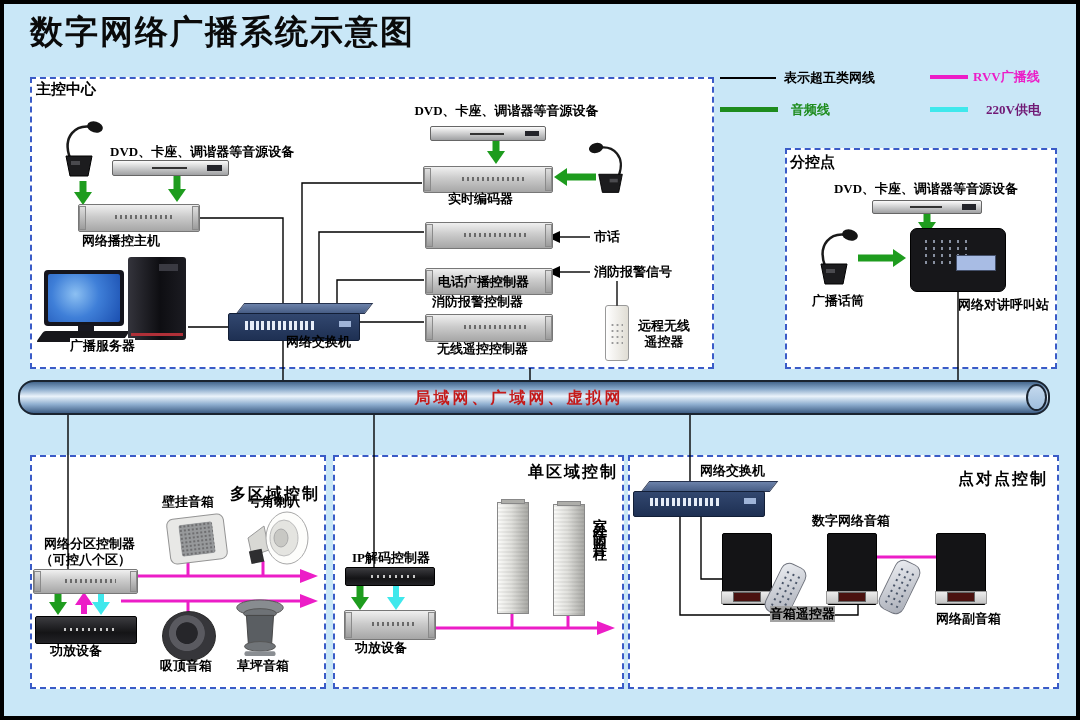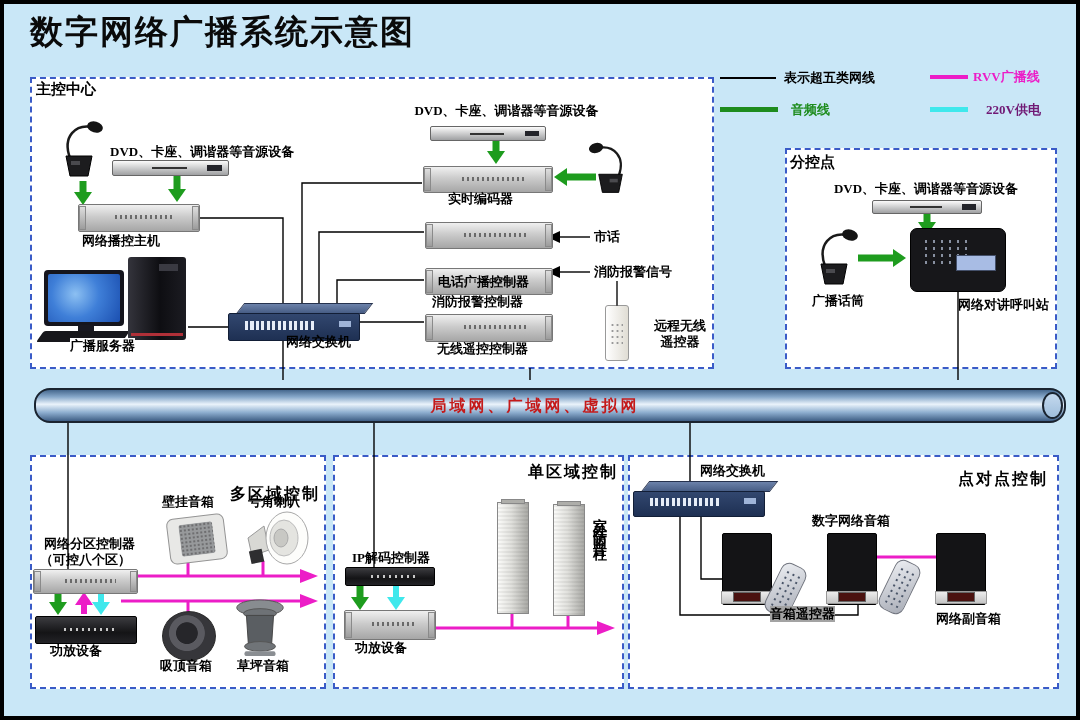--- a/index.html
+++ b/index.html
@@ -6,22 +6,22 @@
   #stage{position:relative;width:1080px;height:720px;background:#C9E7F7;overflow:hidden;
          font-family:"Liberation Serif","DejaVu Serif",serif;}
   #frame{position:absolute;inset:0;border:4px solid #000;pointer-events:none;z-index:60;}
   .lbl{position:absolute;font-weight:bold;font-size:13px;color:#000;white-space:nowrap;z-index:30;line-height:1.25;}
   .ctr{text-align:center;}
   .box{position:absolute;background:#fff;border:2px dashed #3A5BC7;z-index:1;}
   .box-title{font-size:15px;}
   .zone-title{font-size:16px;letter-spacing:2px;}
   #title{position:absolute;left:30px;top:10px;font-size:33px;font-weight:bold;letter-spacing:2px;color:#0a0a0a;z-index:30;}
   
-  #pipe{position:absolute;left:34px;top:380px;width:1028px;height:31px;border:2px solid #1a2430;border-radius:16px;
-        background:linear-gradient(180deg,#46688E 0%,#86A7C9 22%,#EAF3FB 46%,#8FAFD0 72%,#3E5E85 100%);z-index:6;margin-top:8px;}
+  #pipe{position:absolute;left:18px;top:380px;width:1028px;height:31px;border:2px solid #1a2430;border-radius:16px;
+        background:linear-gradient(180deg,#46688E 0%,#86A7C9 22%,#EAF3FB 46%,#8FAFD0 72%,#3E5E85 100%);z-index:6;}
   #pipe::after{content:"";position:absolute;right:1px;top:2px;width:17px;height:23px;border:2px solid #1a2430;border-radius:50%;
         background:linear-gradient(180deg,#C4D9EE,#9FBEDC);}
   #pipe .plabel{position:absolute;left:0;right:30px;top:6px;text-align:center;font-weight:bold;font-size:16px;color:#C41A1A;letter-spacing:3px;}
   
   .sw{position:absolute;z-index:30;}
   
   .dev{position:absolute;z-index:10;}
   .rack{background:linear-gradient(180deg,#F0F0F0 0%,#CBCBCB 45%,#A6A6A6 100%);border:1px solid #777;border-radius:2px;}
   .rack::before,.rack::after{content:"";position:absolute;top:1px;bottom:1px;width:7px;background:linear-gradient(180deg,#DEDEDE,#9C9C9C);border:1px solid #8a8a8a;box-sizing:border-box;}
   .rack::before{left:0;} .rack::after{right:0;}
@@ -216,21 +216,21 @@
       <span class="det"></span>
     </div>
   <div class="lbl" style="left:432px;top:294px;">消防报警控制器</div>
   <div class="lbl" style="left:594px;top:264px;">消防报警信号</div>
 
   <div class="dev rack" style="left:425px;top:314px;width:126px;height:26px;">
       <span class="det"></span>
     </div>
   <div class="lbl" style="left:437px;top:341px;">无线遥控控制器</div>
   <div class="dev remote-ant" style="left:605px;top:305px;width:22px;height:54px;"></div>
-  <div class="lbl ctr" style="left:652px;top:318px;width:56px;white-space:normal;">远程无线遥控器</div>
+  <div class="lbl ctr" style="left:636px;top:318px;width:56px;white-space:normal;">远程无线遥控器</div>
 
   <div class="lbl box-title" style="left:790px;top:153px;">分控点</div>
   <div class="lbl ctr" style="left:812px;top:181px;width:228px;">DVD、卡座、调谐器等音源设备</div>
   <div class="dev dvd" style="left:872px;top:200px;width:108px;height:12px;"></div>
   <div class="dev" style="left:813px;top:222px;width:52px;height:68px;">
     <svg width="52" height="68" viewBox="0 0 52 64">
         <path d="M12,42 C4,20 18,8 34,11" fill="none" stroke="#1a1a1a" stroke-width="2.5"></path>
         <ellipse cx="37" cy="11" rx="8" ry="5.5" fill="#141414" transform="rotate(15 37 11)"></ellipse>
         <path d="M8,40 L34,40 L30,60 L12,60 Z" fill="#1c1c1e" stroke="#000"></path>
         <rect x="13" y="45" width="9" height="4" fill="#4a4a4e"></rect>

